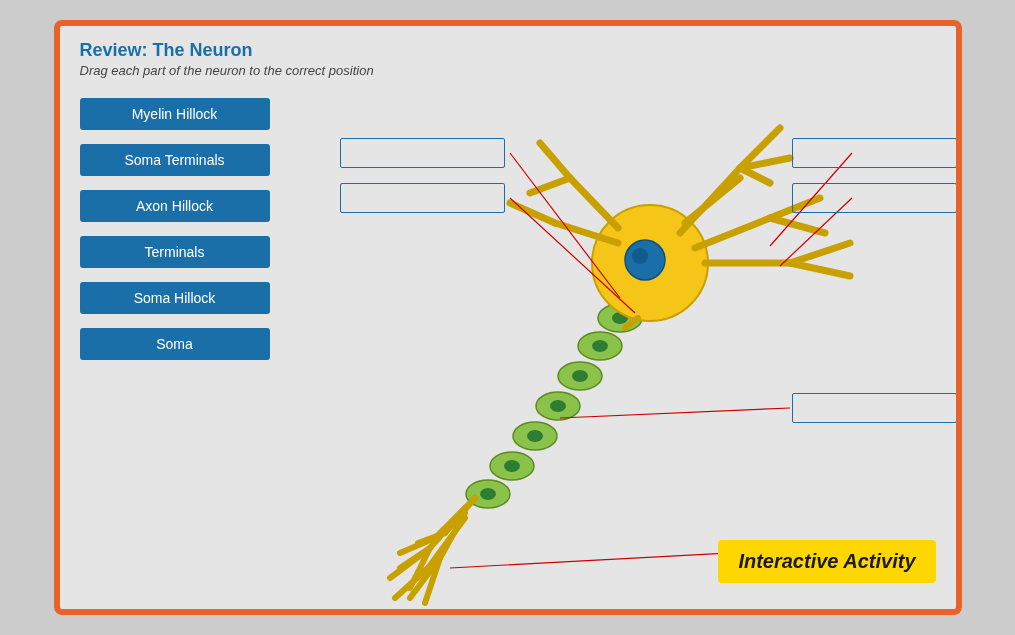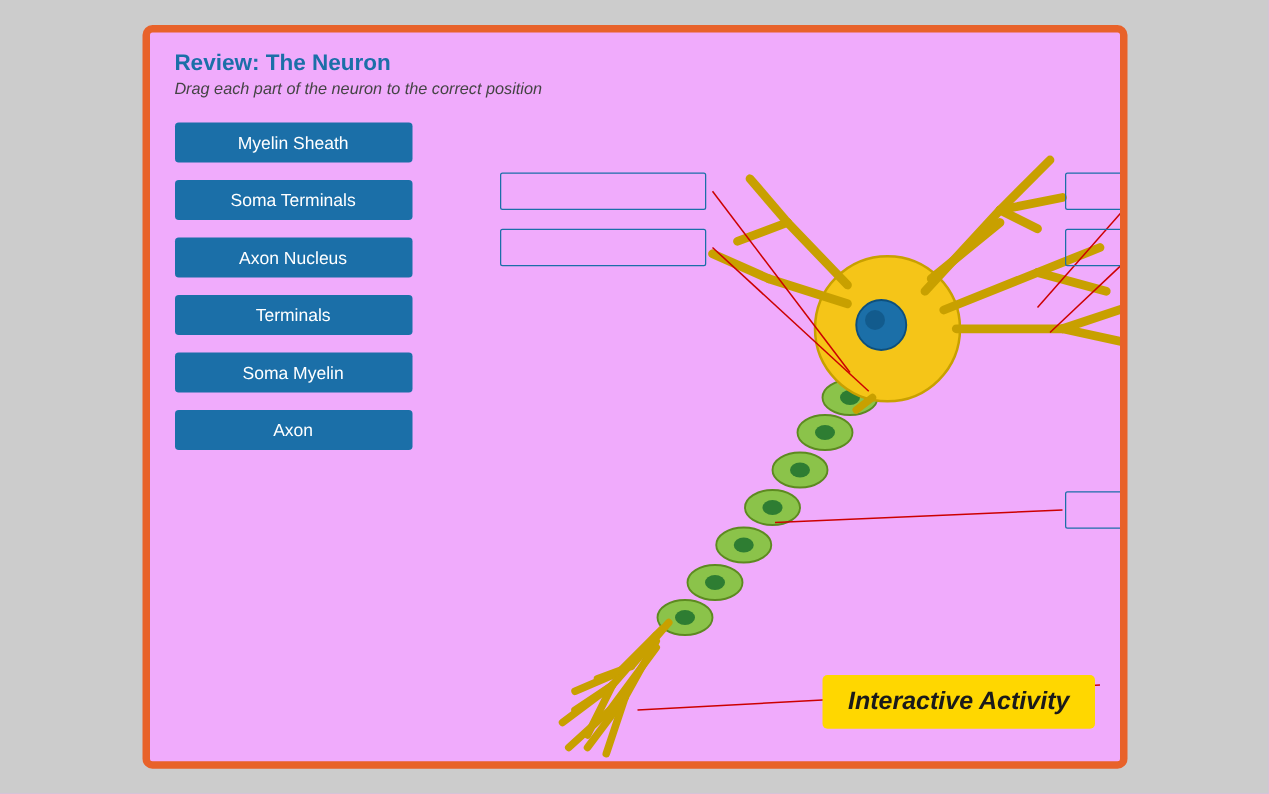--- a/index.html
+++ b/index.html
@@ -6,25 +6,25 @@
     body {
       background: #ccc;
       display: flex;
       justify-content: center;
       align-items: center;
       width: 1015px;
       height: 635px;
       font-family: Arial, sans-serif;
     }
     .outer-border {
-      width: 788px;
+      width: 908px;
       height: 595px;
       border: 6px solid #E8622A;
       border-radius: 8px;
-      background: #f0abfc;
+      background: #e5e5e5;
       position: relative;
       overflow: hidden;
     }
     .title {
       color: #1B6FA8;
       font-size: 18px;
       font-weight: bold;
       padding: 14px 20px 2px 20px;
     }
     .subtitle {
@@ -93,26 +93,26 @@
 </head>
 <body>
 
 <div class="outer-border">
   <div class="title">Review: The Neuron</div>
   <div class="subtitle">Drag each part of the neuron to the correct position</div>
 
   <div class="content-area">
 
     <div class="labels-col">
-      <div class="label-btn">Myelin Sheath</div>
+      <div class="label-btn">Myelin Hillock</div>
       <div class="label-btn">Soma Terminals</div>
-      <div class="label-btn">Axon Nucleus</div>
+      <div class="label-btn">Axon Hillock</div>
       <div class="label-btn">Terminals</div>
-      <div class="label-btn">Soma Myelin</div>
-      <div class="label-btn">Axon</div>
+      <div class="label-btn">Soma Hillock</div>
+      <div class="label-btn">Soma</div>
     </div>
 
     <div class="neuron-area">
       <svg width="760" height="520" viewBox="0 0 760 520">
 
         <g>
 
           <ellipse cx="340" cy="230" rx="22" ry="14" fill="#8BC34A" stroke="#5D8A20" stroke-width="1.5"></ellipse>
           <ellipse cx="340" cy="230" rx="8" ry="6" fill="#2E7D32"></ellipse>
 

